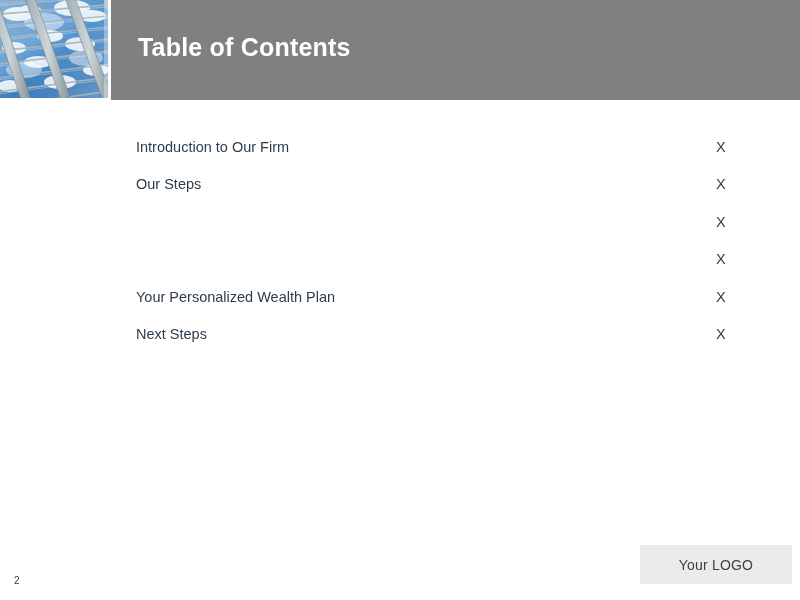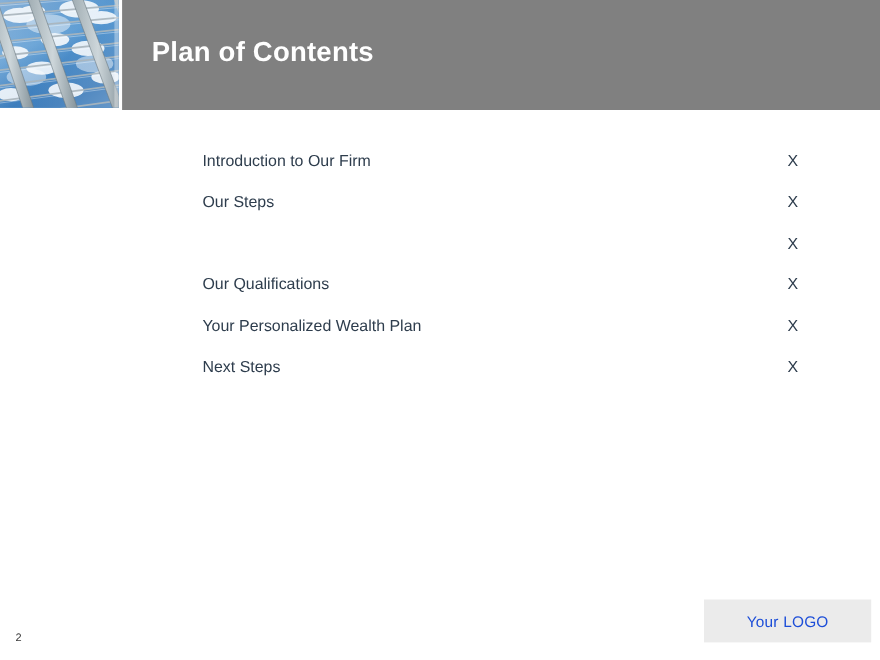--- a/index.html
+++ b/index.html
@@ -70,21 +70,20 @@
     position: relative;
     height: 37.4px;
     display: flex;
     align-items: flex-start;
   }
   .toc-label {
     font-size: 14.5px;
     color: #2e3d4d;
     white-space: nowrap;
     line-height: 18px;
-    margin-left: 48px;
   }
   .toc-page {
     position: absolute;
     left: 580px;
     top: 0;
     font-size: 14.5px;
     color: #2e3d4d;
     line-height: 18px;
   }
 
@@ -95,39 +94,39 @@
     top: 545px;
     width: 152px;
     height: 39px;
     background: #ebebeb;
     display: flex;
     align-items: center;
     justify-content: center;
   }
   #logo-text {
     font-size: 14px;
-    color: #1d4ed8;
+    color: #404040;
     letter-spacing: 0.2px;
   }
 
   #page-number {
     position: absolute;
     left: 14px;
     top: 575px;
     font-size: 10px;
     color: #3a3a3a;
   }
 </style>
 </head>
 <body>
 
 <div id="slide">
 
   <div id="header-bar">
-    <div id="slide-title">Plan of Contents</div>
+    <div id="slide-title">Table of Contents</div>
   </div>
 
   <div id="header-image">
     <svg viewBox="0 0 108 98" preserveAspectRatio="none">
       <defs>
         <linearGradient id="skyGrad" x1="0" y1="0" x2="0.4" y2="1">
           <stop offset="0%" stop-color="#2f78bd"></stop>
           <stop offset="45%" stop-color="#4e93cf"></stop>
           <stop offset="100%" stop-color="#2b6fb3"></stop>
         </linearGradient>
@@ -220,21 +219,20 @@
     <div class="toc-row">
       <span class="toc-label">Our Steps</span>
       <span class="toc-page">X</span>
     </div>
 
     <div class="toc-row">
       <span class="toc-page">X</span>
     </div>
 
     <div class="toc-row">
-      <span class="toc-label">Our Qualifications</span>
       <span class="toc-page">X</span>
     </div>
 
     <div class="toc-row">
       <span class="toc-label">Your Personalized Wealth Plan</span>
       <span class="toc-page">X</span>
     </div>
 
     <div class="toc-row">
       <span class="toc-label">Next Steps</span>

